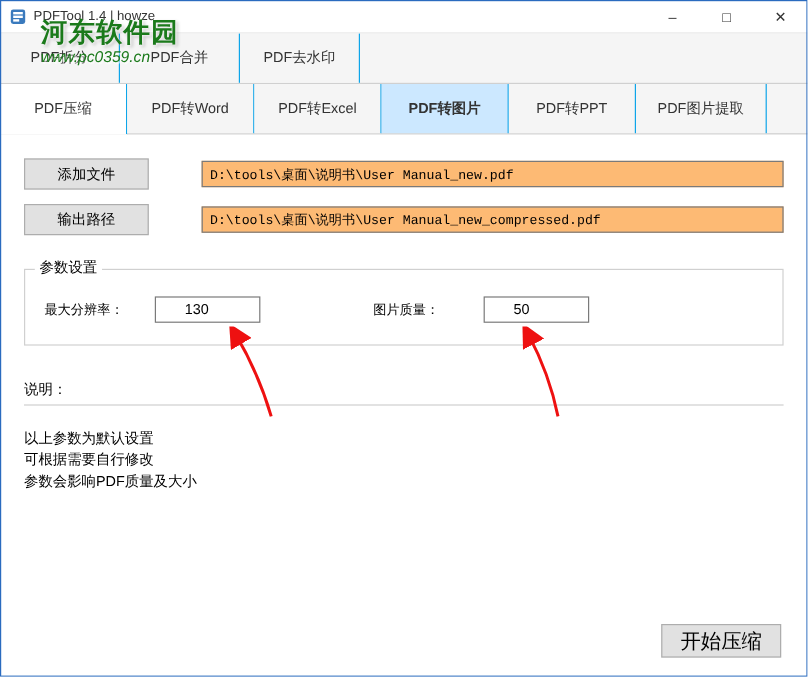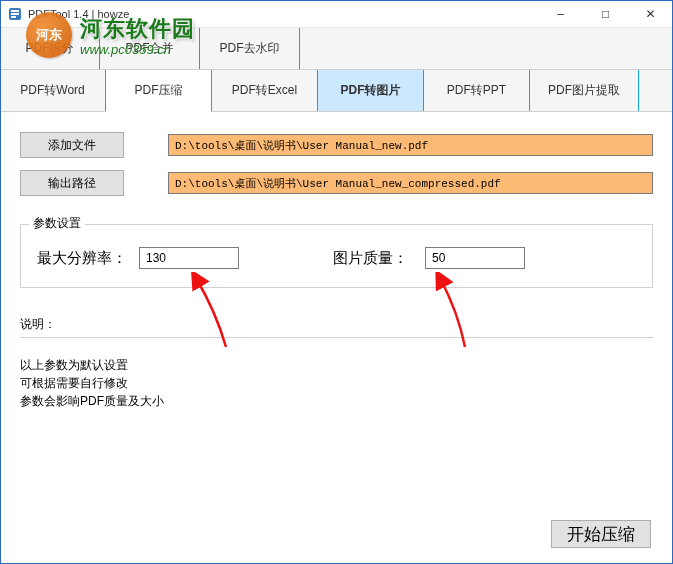--- a/index.html
+++ b/index.html
@@ -19,22 +19,22 @@
 
     .content { padding: 20px 20px 10px 20px; position: relative; height: calc(564px - 28px - 44px - 44px); }
 
     .file-row { display: flex; align-items: center; margin-bottom: 12px; }
     .btn-grey { width: 104px; height: 26px; background: #e1e1e1; border: 1px solid #adadad; font-size: 12px; text-align: center; line-height: 24px; cursor: pointer; }
     .path-input { flex: 1; margin-left: 44px; height: 22px; border: 1px solid #7a7a7a; font-size: 11px; padding: 2px 6px; background: #fdba74; font-family: Liberation Mono, monospace; }
 
     .fieldset { border: 1px solid #d0d0d0; margin-top: 28px; padding: 22px 16px 18px 16px; position: relative; }
     .fieldset-legend { position: absolute; top: -10px; left: 8px; background: #fff; padding: 0 4px; font-size: 12px; }
     .param-row { display: flex; align-items: center; gap: 12px; }
-    .param-label { font-size: 15px; min-width: 80px; }
-    .param-input { width: 100px; height: 22px; border: 1px solid #7a7a7a; font-size: 12px; padding: 2px 6px; }
+    .param-label { font-size: 11px; min-width: 80px; }
+    .param-input { width: 88px; height: 22px; border: 1px solid #7a7a7a; font-size: 12px; padding: 2px 24px; }
     .spacer { width: 70px; }
 
     .note-block { margin-top: 28px; }
     .note-title { font-size: 12px; border-bottom: 1px solid #d0d0d0; padding-bottom: 4px; margin-bottom: 18px; }
     .note-line { font-size: 12px; line-height: 1.5; }
 
     .action-row { position: absolute; right: 22px; bottom: 12px; }
     .btn-action { width: 100px; height: 28px; background: #e1e1e1; border: 1px solid #adadad; font-size: 17px; cursor: pointer; }
 
     
@@ -65,36 +65,35 @@
   </span>
   <span class="titlebar-text">PDFTool 1.4 | howze</span>
   <div class="window-controls">
     <div class="wc-btn">–</div>
     <div class="wc-btn">□</div>
     <div class="wc-btn wc-close">✕</div>
   </div>
 </div>
 
 <div class="watermark">
-  <div class="wm-logo">河东</div>
   <div class="wm-text">
     <div class="wm-main">河东软件园</div>
     <div class="wm-sub">www.pc0359.cn</div>
   </div>
 </div>
 
 <div class="tabs-row">
   <div class="tab">PDF拆分</div>
   <div class="tab">PDF合并</div>
   <div class="tab">PDF去水印</div>
 </div>
 
 <div class="tabs-row tabrow2">
+  <div class="tab active">PDF压缩</div>
   <div class="tab">PDF转Word</div>
-  <div class="tab active">PDF压缩</div>
   <div class="tab">PDF转Excel</div>
   <div class="tab selected">PDF转图片</div>
   <div class="tab">PDF转PPT</div>
   <div class="tab">PDF图片提取</div>
 </div>
 
 <div class="content">
 
   <div class="file-row">
     <div class="btn-grey">添加文件</div>

